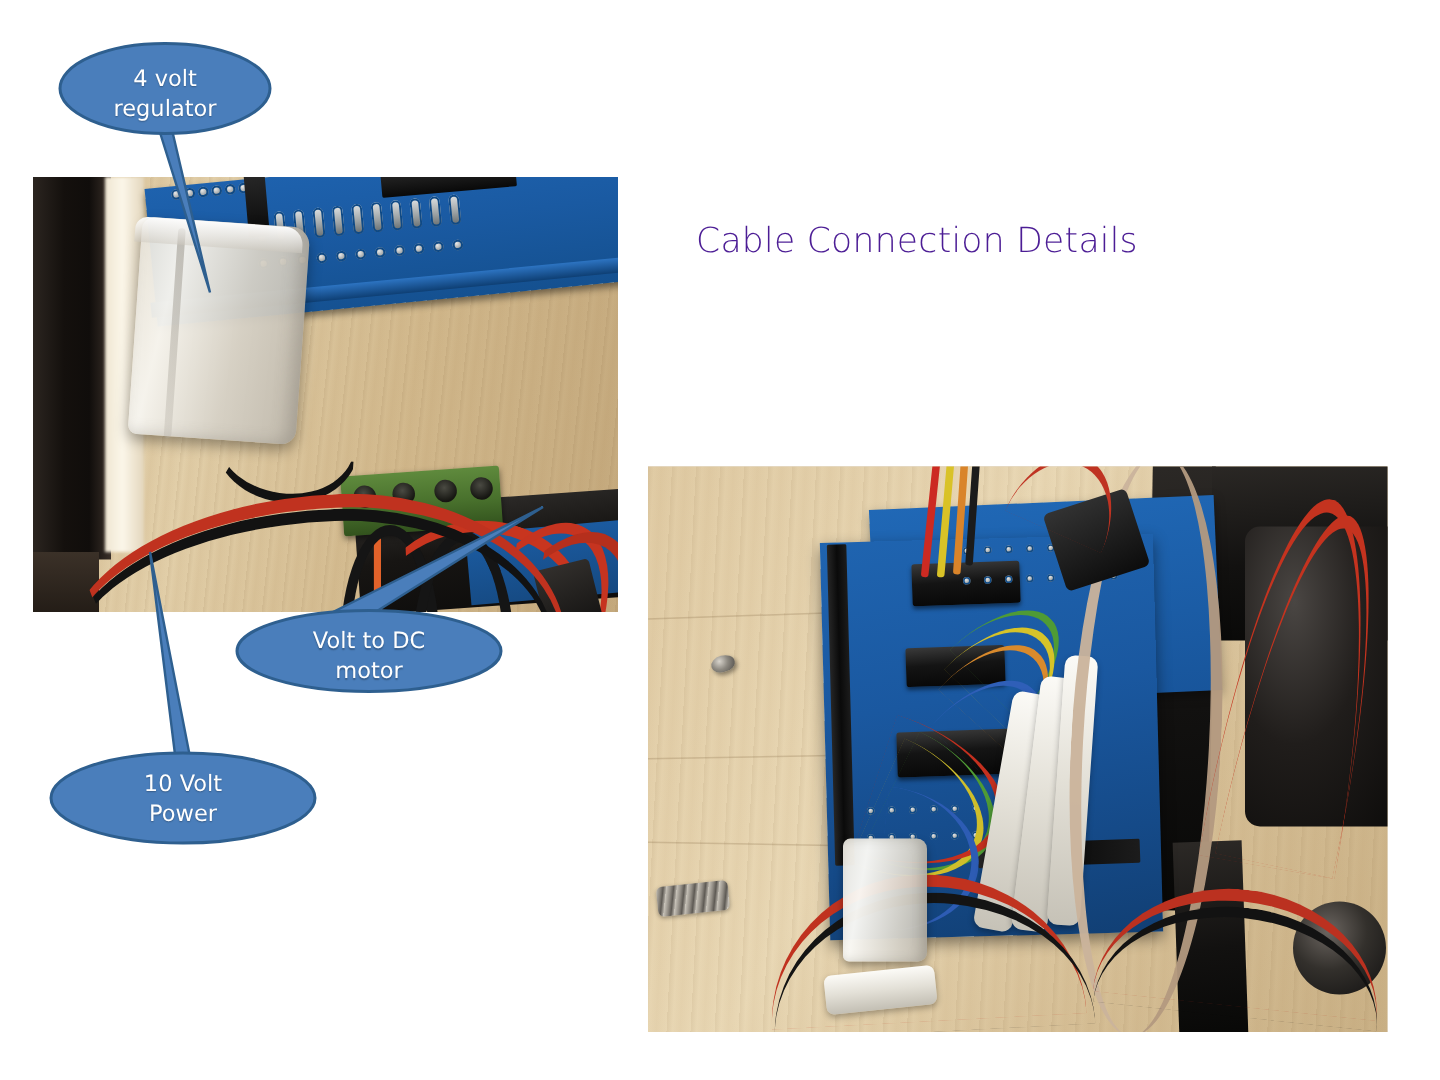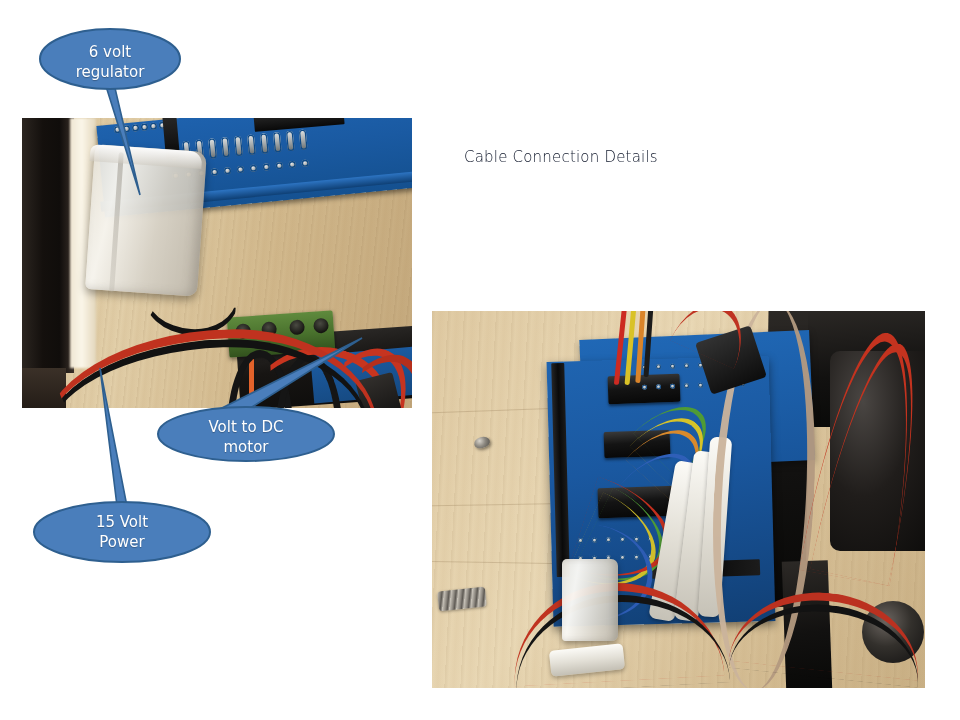--- a/index.html
+++ b/index.html
@@ -18,24 +18,24 @@
     background: #ffffff;
     overflow: hidden;
   }
 
   
   #slide-title {
     position: absolute;
     left: 464px;
     top: 148px;
     font-family: "DejaVu Sans", sans-serif;
-    font-size: 15px;
+    font-size: 23px;
     font-weight: 300;
     letter-spacing: 0.2px;
-    color: #0f172a;
+    color: #4c1d95;
     white-space: nowrap;
   }
 
   
   .photo {
     position: absolute;
     overflow: hidden;
     background: #cbb68d;
   }
   #photo-left {
@@ -547,35 +547,35 @@
     <div class="layer" style="left:300px; top:294px; width:190px; height:66px; border-top:7px solid #121212; border-radius:50% 50% 0 0 / 100% 100% 0 0; transform:rotate(6deg);"></div>
   </div>
 
   <div id="slide-title">Cable Connection Details</div>
 
   <div class="callout" style="left:20px; top:20px; width:220px; height:190px;">
     <svg width="220" height="190" viewBox="0 0 220 190">
       <path d="M 85 63 L 120 175 L 95 68 Z" fill="#4a7ebb" stroke="#2e5f8f" stroke-width="1.6"></path>
       <ellipse cx="90" cy="39" rx="70" ry="30" fill="#4a7ebb" stroke="#2e5f8f" stroke-width="2"></ellipse>
     </svg>
-    <div class="callout-text" style="left:20px; top:22px; width:140px;">6 volt
+    <div class="callout-text" style="left:20px; top:22px; width:140px;">4 volt
 regulator</div>
   </div>
 
   <div class="callout" style="left:150px; top:330px; width:220px; height:130px;">
     <svg width="220" height="130" viewBox="0 0 220 130">
       <path d="M 52 88 L 212 8 L 78 92 Z" fill="#4a7ebb" stroke="#2e5f8f" stroke-width="1.6"></path>
       <ellipse cx="96" cy="104" rx="88" ry="27" fill="#4a7ebb" stroke="#2e5f8f" stroke-width="2"></ellipse>
     </svg>
     <div class="callout-text" style="left:26px; top:87px; width:140px;">Volt to DC
 motor</div>
   </div>
 
   <div class="callout" style="left:28px; top:360px; width:200px; height:200px;">
     <svg width="200" height="200" viewBox="0 0 200 200">
       <path d="M 72 8 L 104 172 L 92 170 Z" fill="#4a7ebb" stroke="#2e5f8f" stroke-width="1.6"></path>
       <ellipse cx="94" cy="172" rx="88" ry="30" fill="#4a7ebb" stroke="#2e5f8f" stroke-width="2"></ellipse>
     </svg>
-    <div class="callout-text" style="left:24px; top:152px; width:140px;">15 Volt
+    <div class="callout-text" style="left:24px; top:152px; width:140px;">10 Volt
 Power</div>
   </div>
 
 </div>
 
 </body></html>

